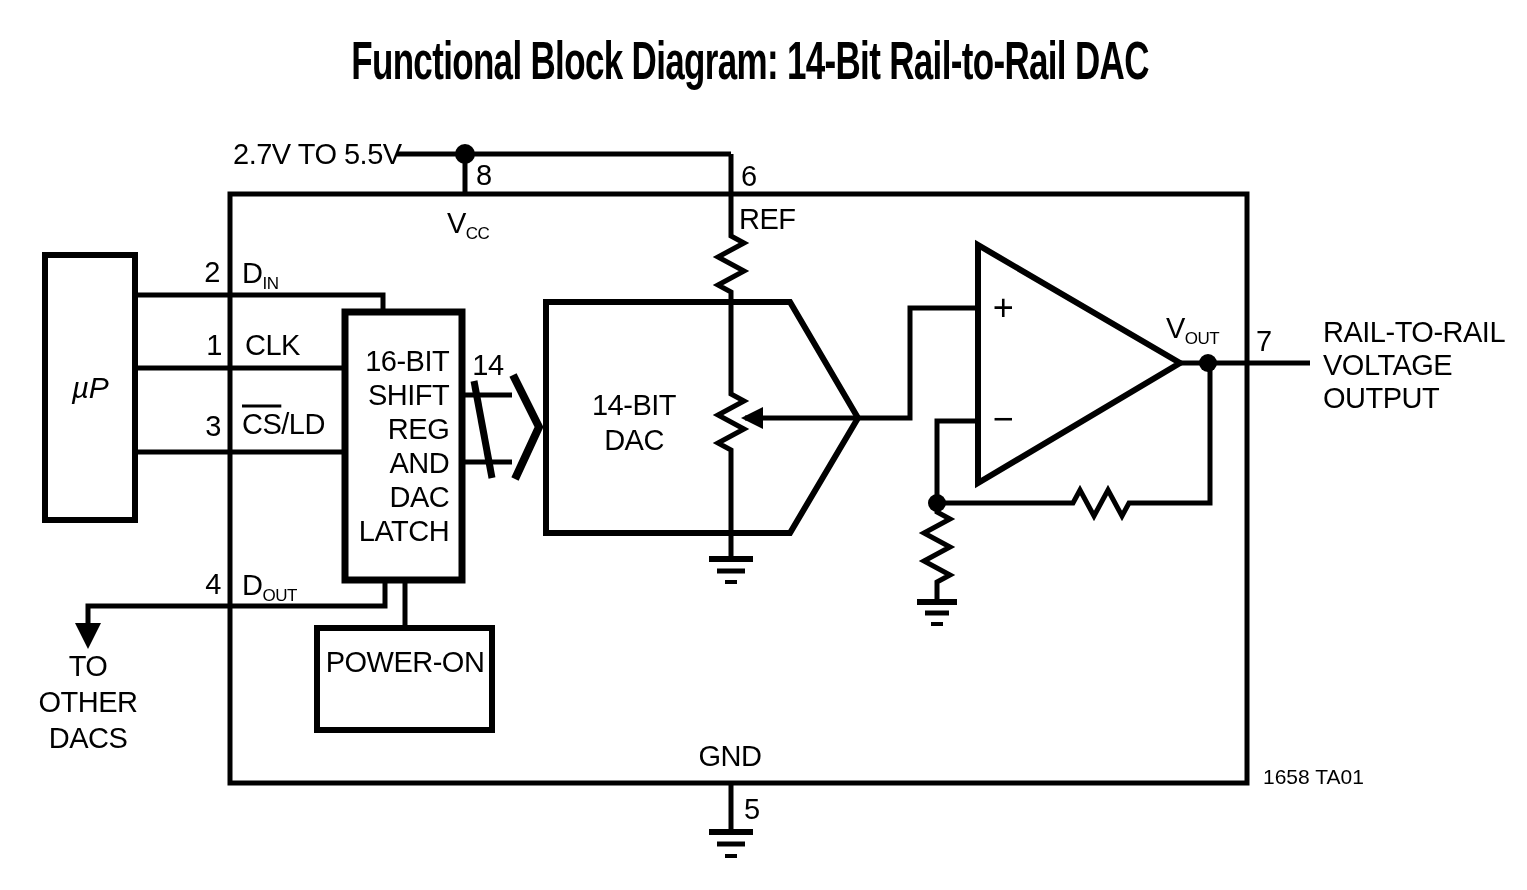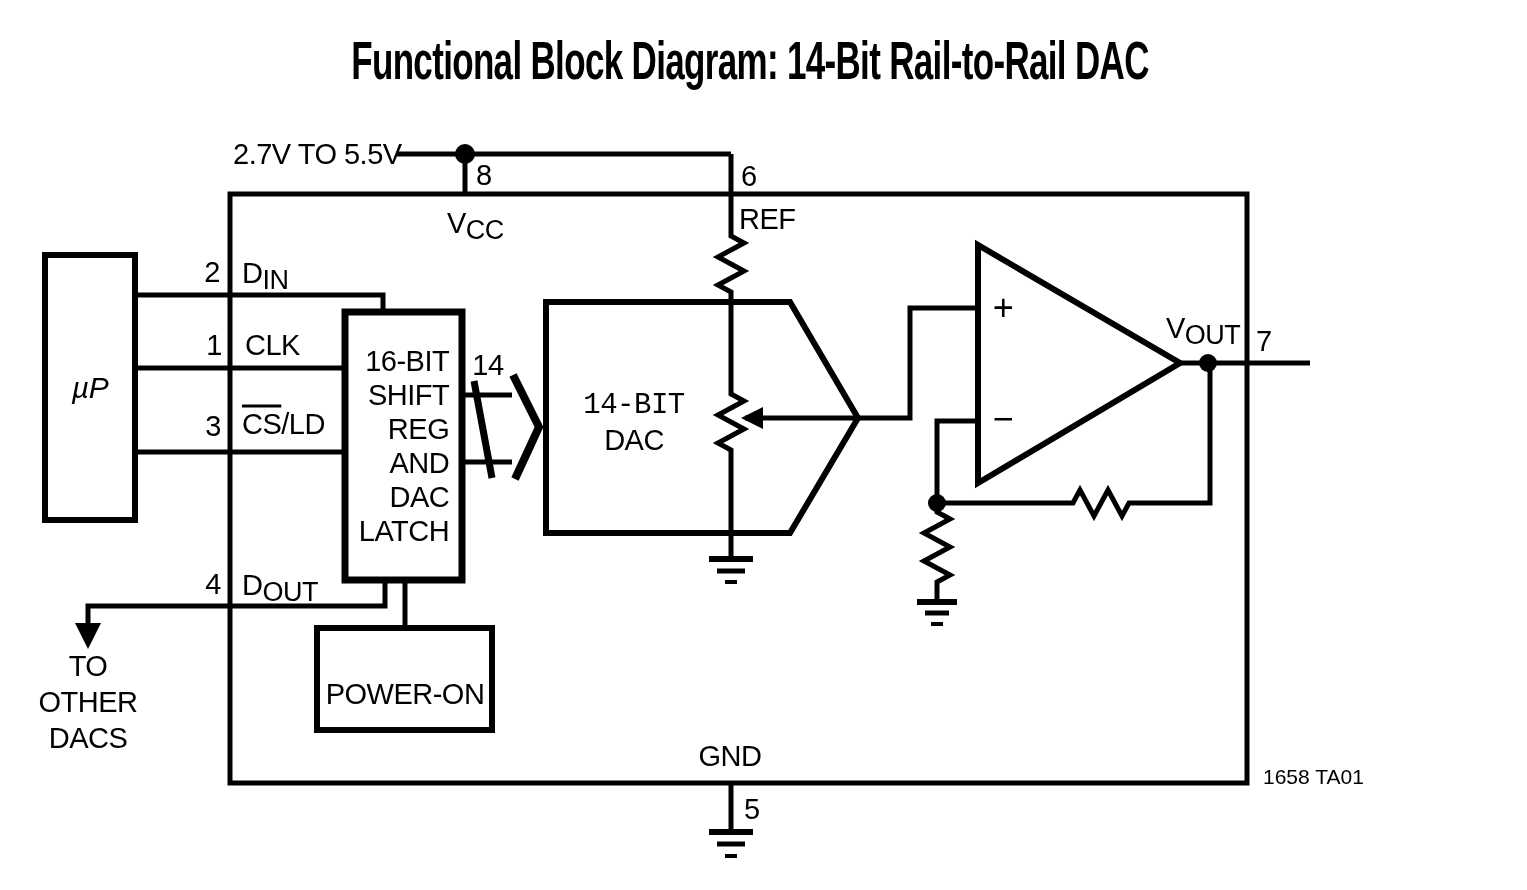--- a/index.html
+++ b/index.html
@@ -10,21 +10,21 @@
   .stage{position:absolute;left:0;top:0;width:1527px;height:635px;}
   svg{position:absolute;left:0;top:0;}
   .title{
     position:absolute;left:750px;top:30px;font-size:53px;font-weight:bold;
     white-space:nowrap;letter-spacing:-1px;
     transform:translateX(-50%) scaleX(0.66);transform-origin:center;
   }
   .lbl{position:absolute;font-size:29px;line-height:1;white-space:nowrap;letter-spacing:-0.5px;}
   .cy{transform:translateY(-50%);}
   .cxy{transform:translate(-50%,-50%);}
-  .sub{font-size:27px;position:relative;top:6px;letter-spacing:-0.5px;}
+  .sub{font-size:17px;position:relative;top:6px;letter-spacing:-0.5px;}
   .ovl{text-decoration:overline;text-decoration-thickness:3px;}
   .block-text{position:absolute;text-align:center;transform:translateX(-50%);
     font-size:29px;letter-spacing:-0.5px;white-space:nowrap;}
   .sign{font-size:36px;font-weight:normal;}
   .fig{font-size:21px;letter-spacing:0;}
 </style>
 </head>
 <body>
 
 <div class="stage">
@@ -131,35 +131,40 @@
   <div class="block-text" style="left:404px;top:344px;text-align:right;">
     <div style="line-height:34px;">16-BIT</div>
     <div style="line-height:34px;">SHIFT</div>
     <div style="line-height:34px;">REG</div>
     <div style="line-height:34px;">AND</div>
     <div style="line-height:34px;">DAC</div>
     <div style="line-height:34px;">LATCH</div>
   </div>
 
   <div class="block-text" style="left:634px;top:388px;">
-    <div style="line-height:35px;font-family:Liberation Mono, monospace;">14-BIT</div>
+    <div style="line-height:35px;">14-BIT</div>
     <div style="line-height:35px;">DAC</div>
   </div>
 
-  <div class="block-text" style="left:405px;top:677px;text-align:right;">
+  <div class="block-text" style="left:405px;top:645px;text-align:right;">
     <div style="line-height:35px;">POWER-ON</div>
   </div>
 
   <div class="lbl cxy" style="left:488px;top:365px;">14</div>
 
   <div class="lbl cxy sign" style="left:1003px;top:308px;">+</div>
   <div class="lbl cxy sign" style="left:1003px;top:419px;">−</div>
 
   <div class="block-text" style="left:88px;top:648px;">
     <div style="line-height:36px;">TO</div>
     <div style="line-height:36px;">OTHER</div>
     <div style="line-height:36px;">DACS</div>
   </div>
 
+  <div class="lbl" style="left:1323px;top:316px;">
+    <div style="line-height:33px;">RAIL-TO-RAIL</div>
+    <div style="line-height:33px;">VOLTAGE</div>
+    <div style="line-height:33px;">OUTPUT</div>
+  </div>
 
   <div class="lbl cy fig" style="left:1263px;top:776px;">1658 TA01</div>
 
 </div>
 
 </body></html>

